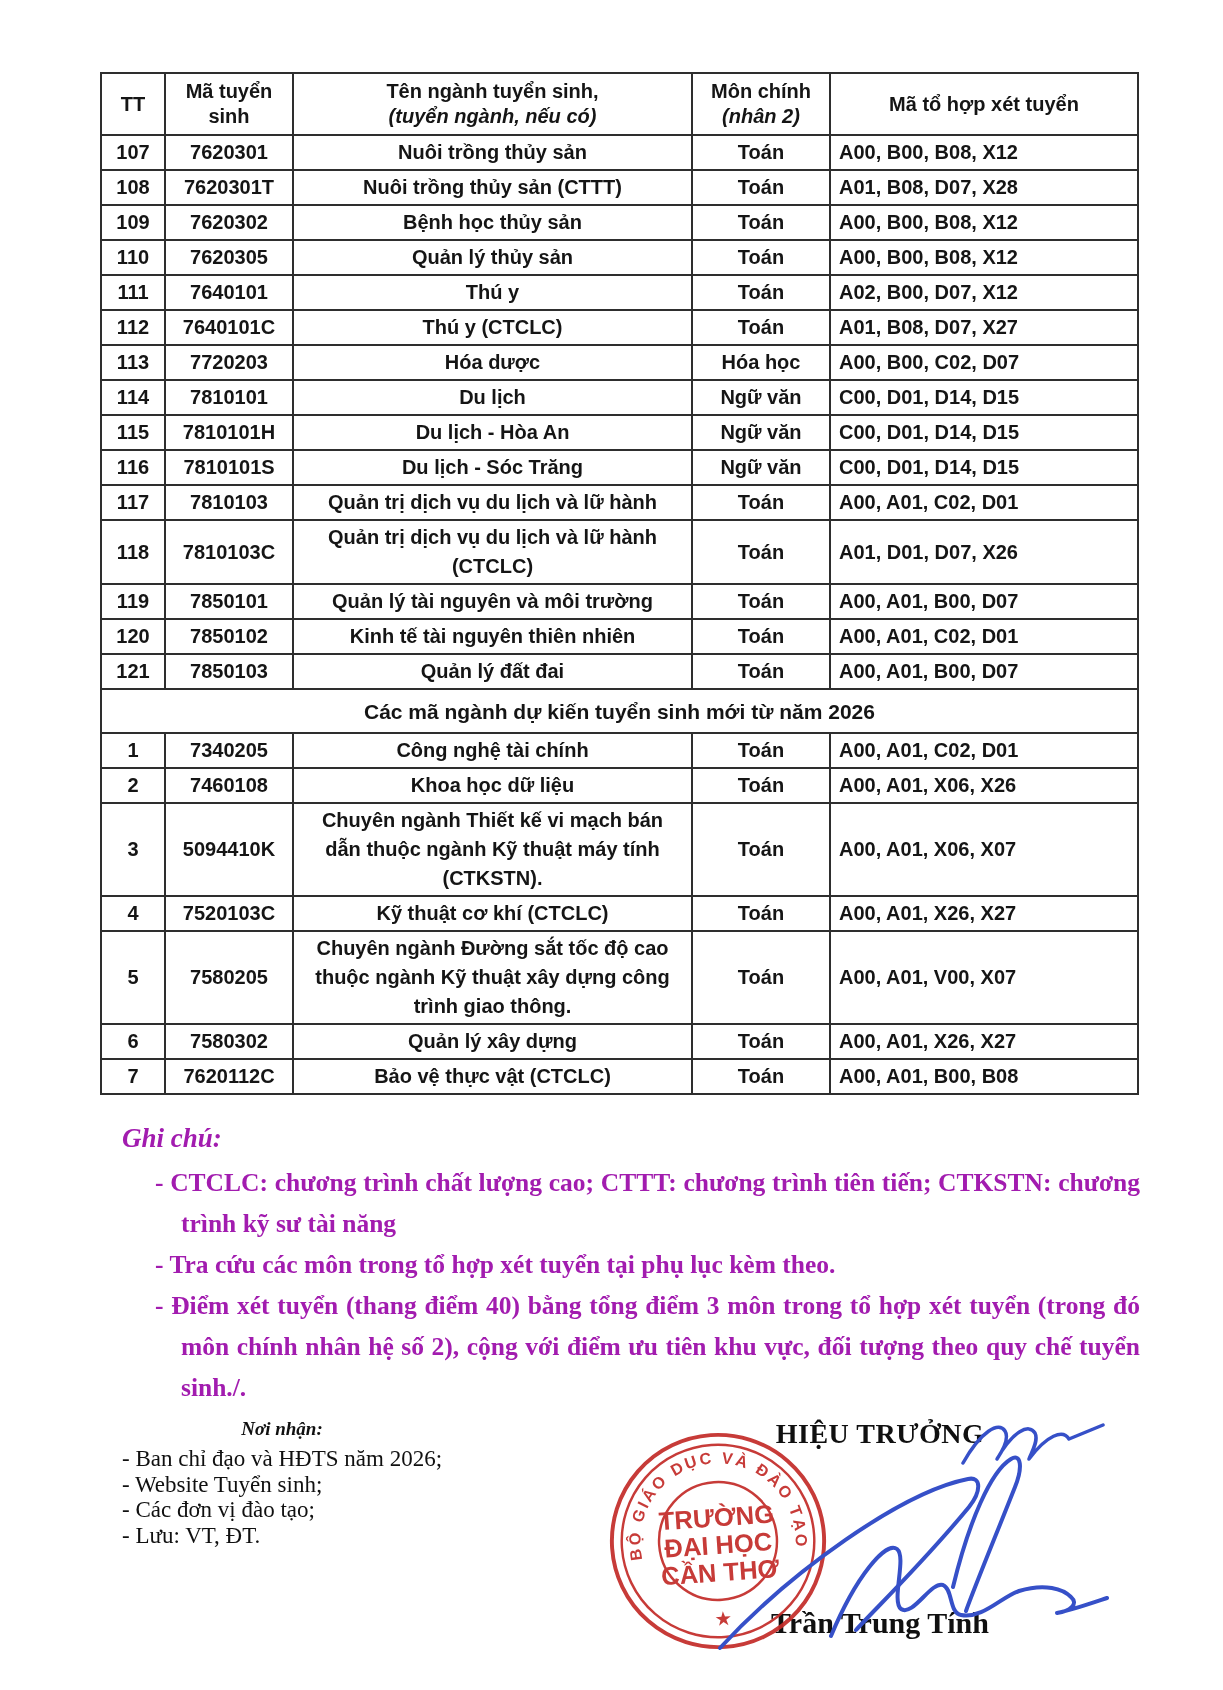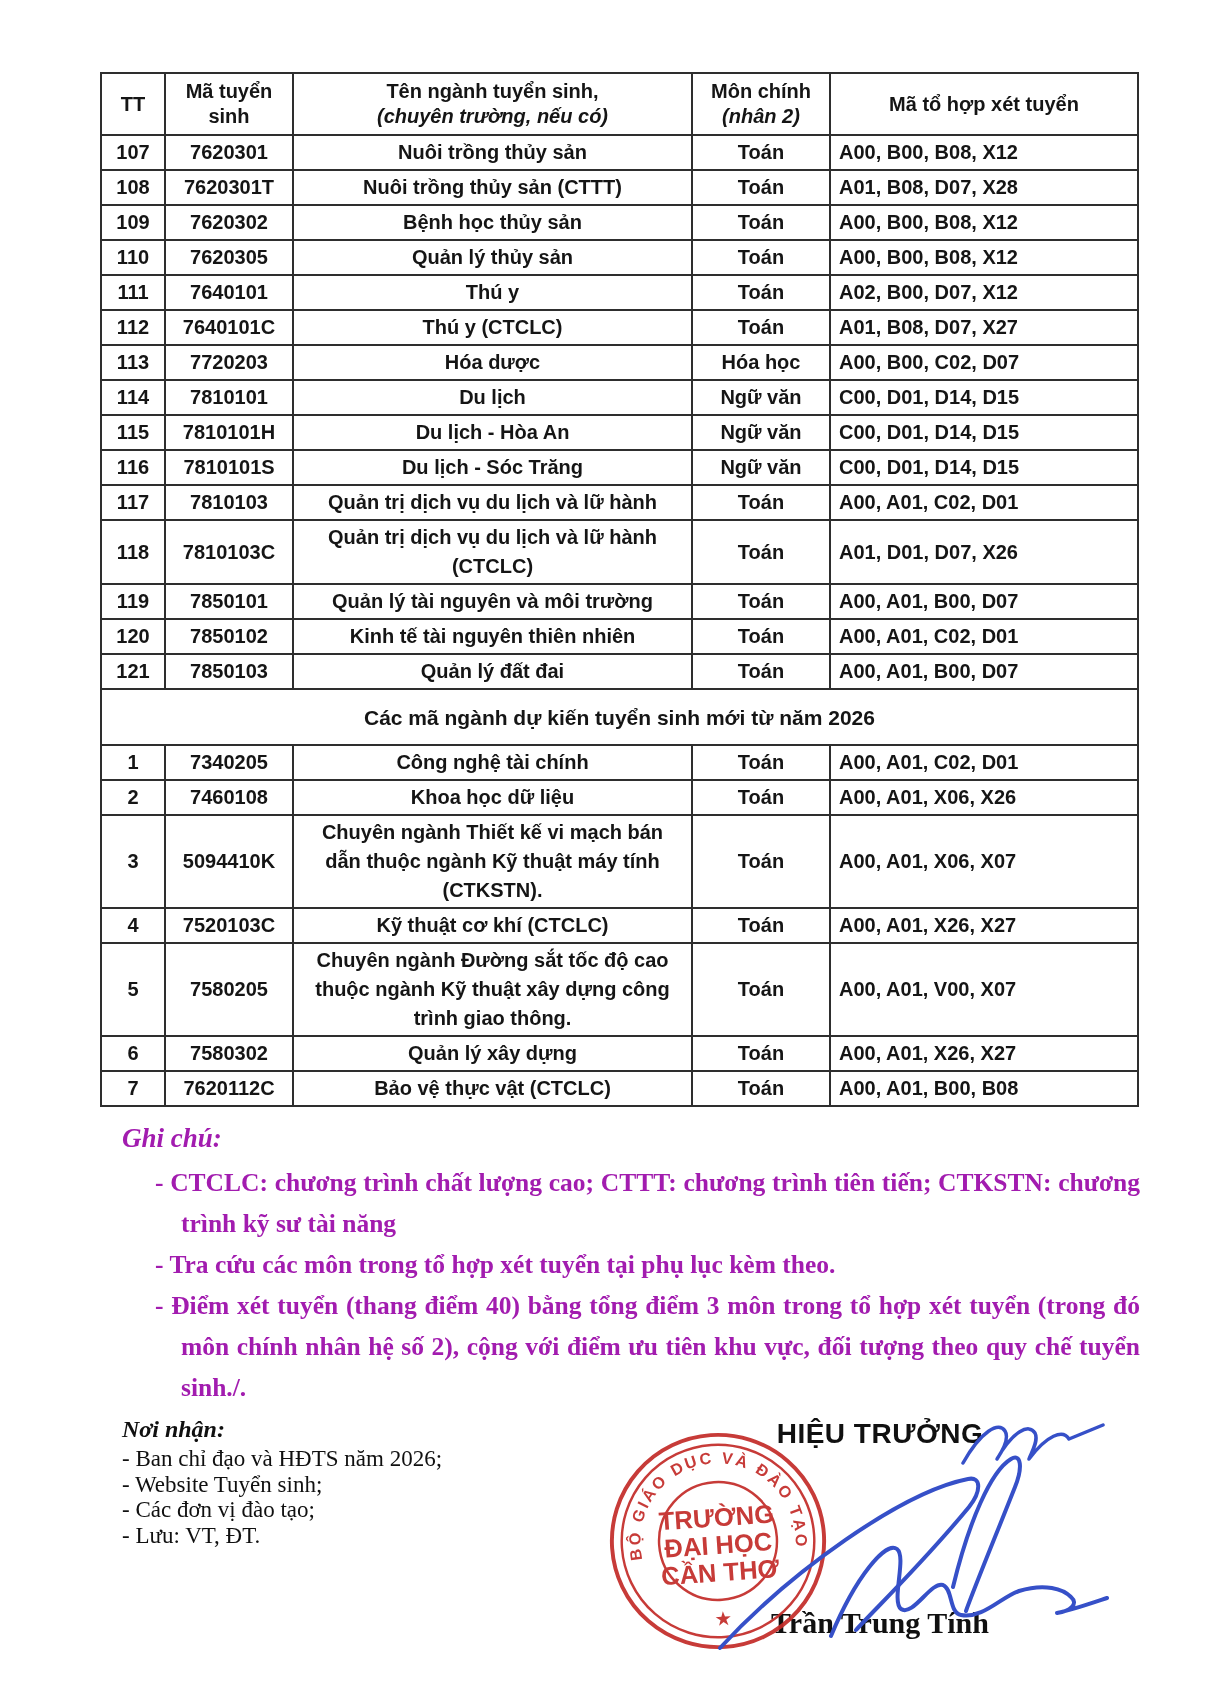--- a/index.html
+++ b/index.html
@@ -30,21 +30,21 @@
   }
   table.doc-table thead td{
     height:56px;text-align:center;padding:2px 4px;line-height:25px;
   }
   .hdr-italic{font-style:italic;}
   tbody tr{height:34px;}
   td.c-tt,td.c-code{text-align:center;padding:2px 2px;border-radius:10px;}
   td.c-name{text-align:center;padding-left:11px;line-height:30px;}
   td.c-subject{text-align:center;padding-left:11px;}
   td.c-combo{text-align:left;padding-left:18px;}
-  tr.section-row{height:56px;padding-left:13px;}
+  tr.section-row{height:44px;padding-left:13px;}
   tr.section-row td{text-align:center;font-size:21px;}
 
   
   .notes{
     position:absolute;left:122px;top:1120px;width:1018px;
     font-family:"Liberation Serif","DejaVu Serif",serif;color:#a21caf;
   }
   .notes-title{
     font-size:27px;font-weight:700;font-style:italic;line-height:36px;
   }
@@ -53,28 +53,28 @@
     font-size:25.5px;line-height:41px;
     text-align:justify;
     padding-left:59px;text-indent:-26px;
   }
 
   
   .recipients{
     position:absolute;left:122px;top:1412px;
     font-family:"Liberation Serif","DejaVu Serif",serif;color:#101010;
   }
-  .recipients-title{font-size:24px;font-weight:700;font-style:italic;line-height:34px;}
+  .recipients-title{font-size:19px;font-weight:700;font-style:italic;line-height:34px;text-align:center;}
   .recipient-item{font-size:23px;line-height:25.5px;}
 
   
   .sign-title{
     position:absolute;left:700px;top:1418px;width:360px;
     text-align:center;
-    font-family:Liberation Sans, sans-serif;
+    font-family:Liberation Serif, serif;
     font-size:28px;font-weight:700;letter-spacing:0.5px;color:#101010;
     z-index:2;
   }
   .sign-name{
     position:absolute;left:700px;top:1606px;width:360px;
     text-align:center;
     font-family:"Liberation Serif","DejaVu Serif",serif;
     font-size:30px;font-weight:700;color:#101010;
     z-index:2;
   }
@@ -109,21 +109,21 @@
         <col style="width:399px">
       <col style="width:138px">
         <col style="width:308px">
     </colgroup>
     <thead>
       <tr>
         <td>TT</td>
         <td>Mã tuyển sinh</td>
         <td>
           <div>Tên ngành tuyển sinh,</div>
-          <div class="hdr-italic">(chuyên trường, nếu có)</div>
+          <div class="hdr-italic">(tuyển ngành, nếu có)</div>
         </td>
         <td>
           <div>Môn chính</div>
           <div class="hdr-italic">(nhân 2)</div>
         </td>
         <td>Mã tổ hợp xét tuyển</td>
       </tr>
     </thead>
     <tbody>
         <tr>

